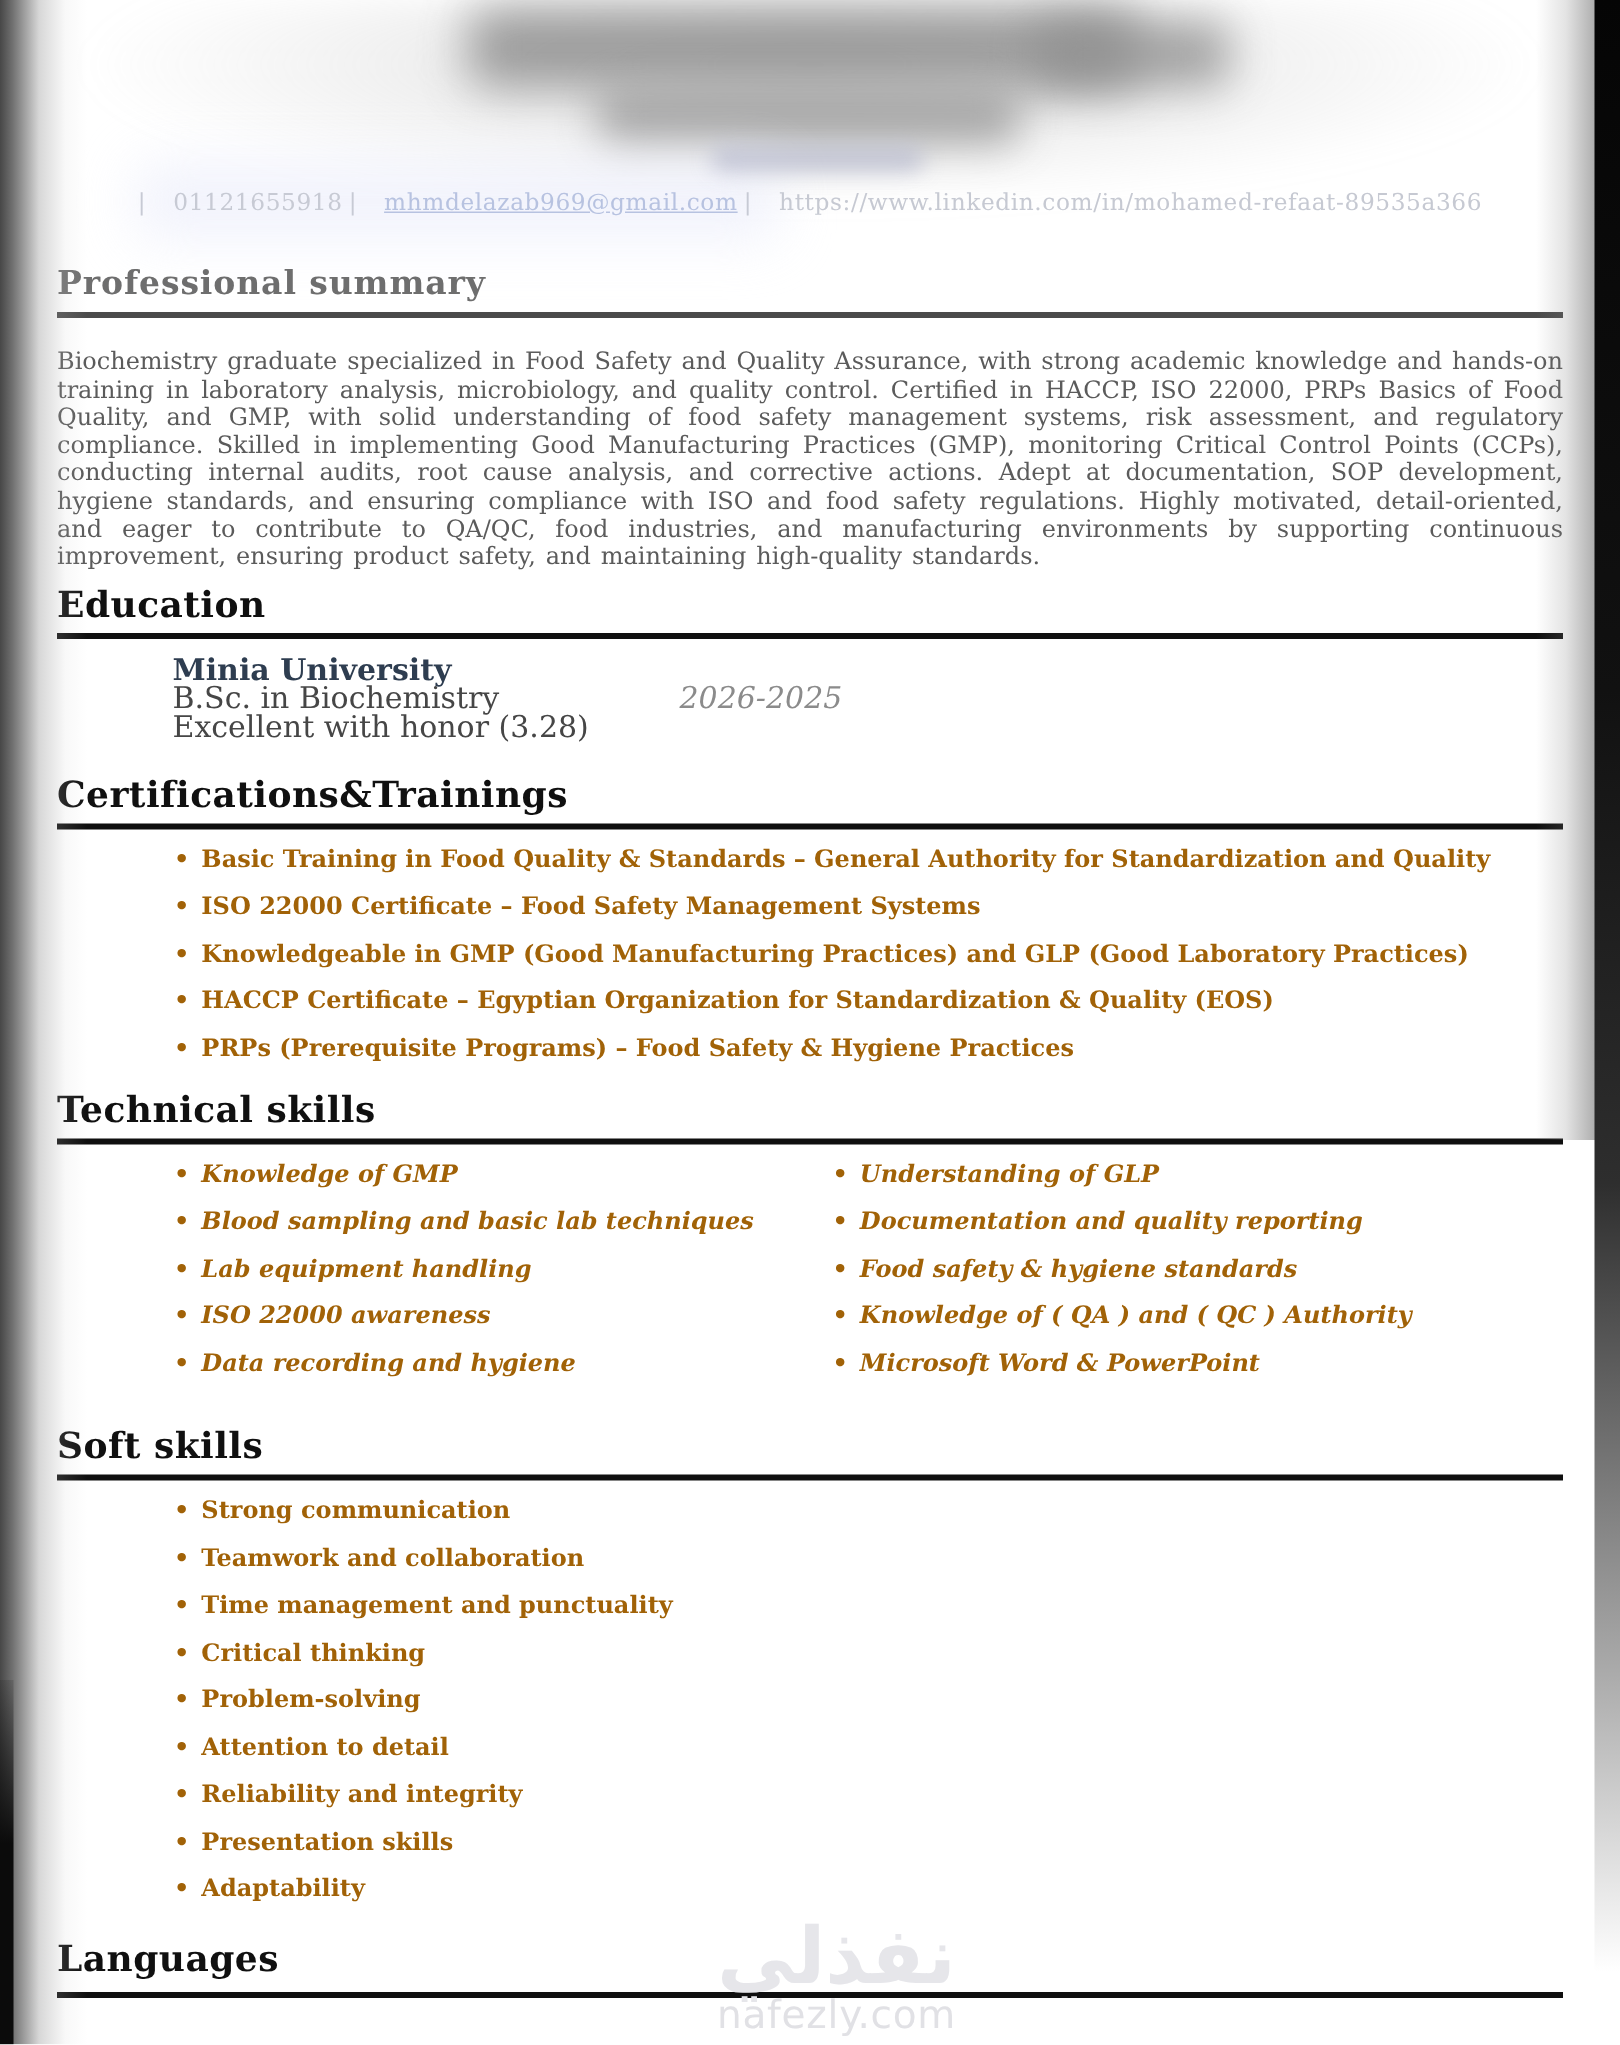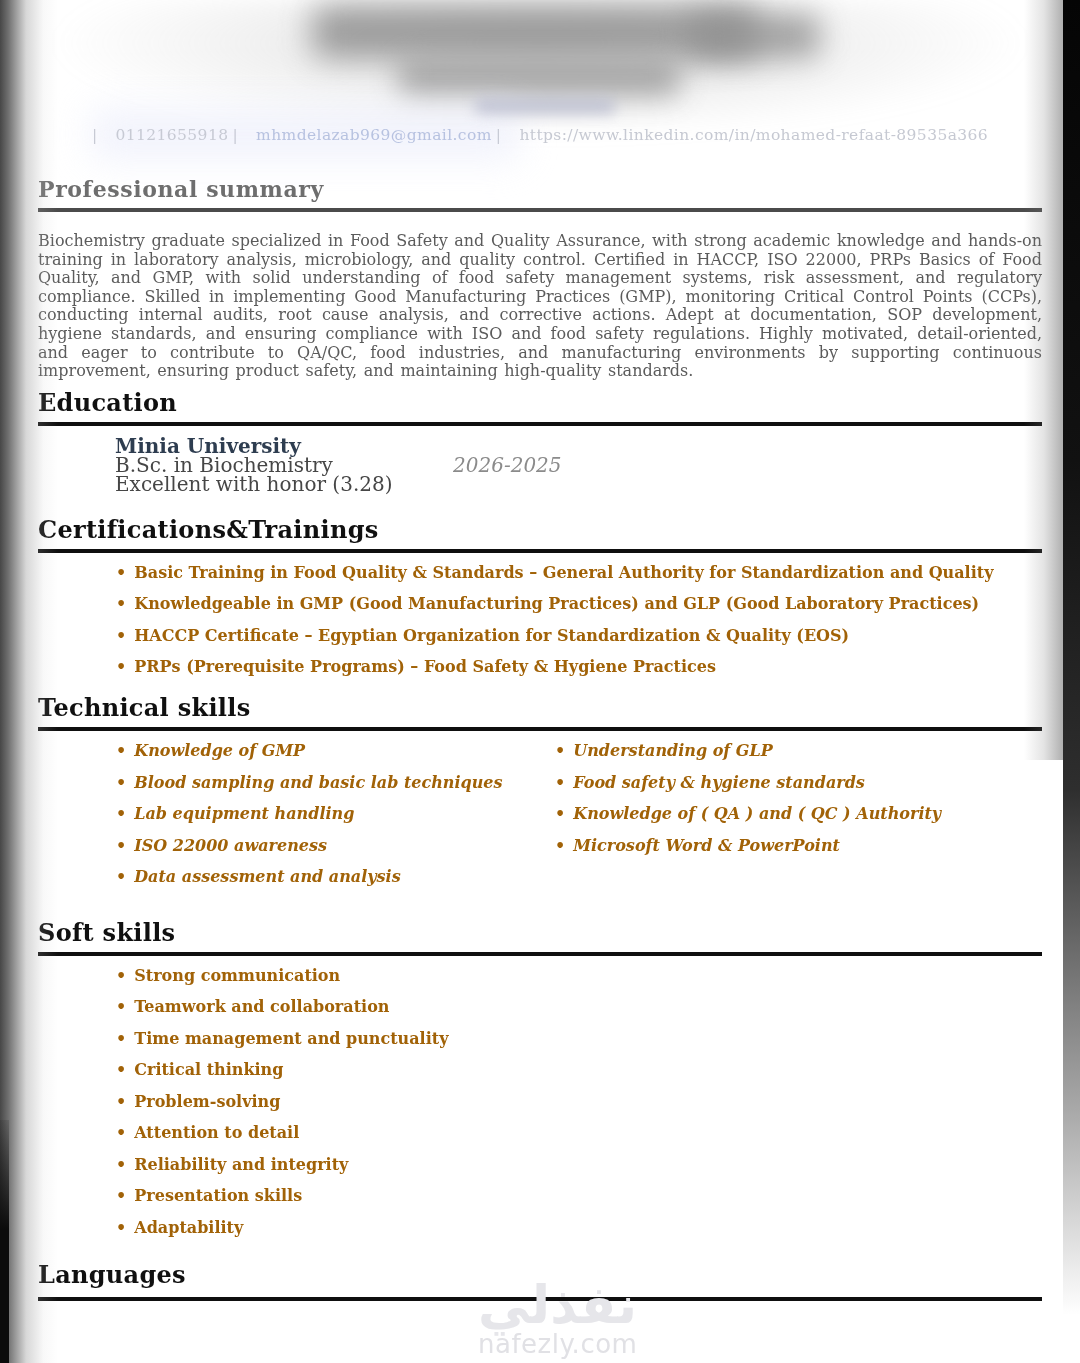--- a/index.html
+++ b/index.html
@@ -66,21 +66,21 @@
   }
 
   .contact-line {
     position: absolute; left: 0; top: 126px; width: 100%;
     text-align: center; font-size: 15.5px; letter-spacing: .4px;
     color: #c7cad4; white-space: nowrap;
   }
   .contact-line .seg { margin: 0 2px; }
   .contact-line .gap { display: inline-block; width: 14px; }
   .contact-email {
-    color: #b7c2e0; 
+    color: #b7c2e0; text-decoration: underline;
     text-decoration-color: #b7c2e0; cursor: pointer;
   }
   .contact-url { color: #c6c9d2; }
 
   
   .content { position: relative; margin: 0 38px; width: 1004px; }
 
   .sec-title {
     font-weight: bold; color: #101010;
     font-size: 24px; line-height: 28px; letter-spacing: .3px;
@@ -166,39 +166,41 @@
         <div class="edu-honors">Excellent with honor (3.28)</div>
         <div class="edu-dates">2026-2025</div>
       </div>
     </div>
 
     <div class="sec-certs">
       <div class="sec-title">Certifications&amp;Trainings</div>
       <div class="rule"></div>
       <ul class="bullets">
           <li><span>Basic Training in Food Quality &amp; Standards – General Authority for Standardization and Quality</span></li>
+          <li><span>ISO 22000 Certificate – Food Safety Management Systems</span></li>
           <li><span>Knowledgeable in GMP (Good Manufacturing Practices) and GLP (Good Laboratory Practices)</span></li>
           <li><span>HACCP Certificate – Egyptian Organization for Standardization &amp; Quality (EOS)</span></li>
           <li><span>PRPs (Prerequisite Programs) – Food Safety &amp; Hygiene Practices</span></li>
         </ul>
     </div>
 
     <div class="sec-tech">
       <div class="sec-title">Technical skills</div>
       <div class="rule"></div>
       <div class="tech-grid">
         <ul class="bullets left">
             <li><span>Knowledge of GMP</span></li>
             <li><span>Blood sampling and basic lab techniques</span></li>
             <li><span>Lab equipment handling</span></li>
             <li><span>ISO 22000 awareness</span></li>
-            <li><span>Data assessment and analysis</span></li>
+            <li><span>Data recording and hygiene</span></li>
           </ul>
         <ul class="bullets right">
             <li><span>Understanding of GLP</span></li>
+            <li><span>Documentation and quality reporting</span></li>
             <li><span>Food safety &amp; hygiene standards</span></li>
             <li><span>Knowledge of ( QA ) and ( QC ) Authority</span></li>
             <li><span>Microsoft Word &amp; PowerPoint</span></li>
           </ul>
       </div>
     </div>
 
     <div class="sec-soft">
       <div class="sec-title">Soft skills</div>
       <div class="rule"></div>

